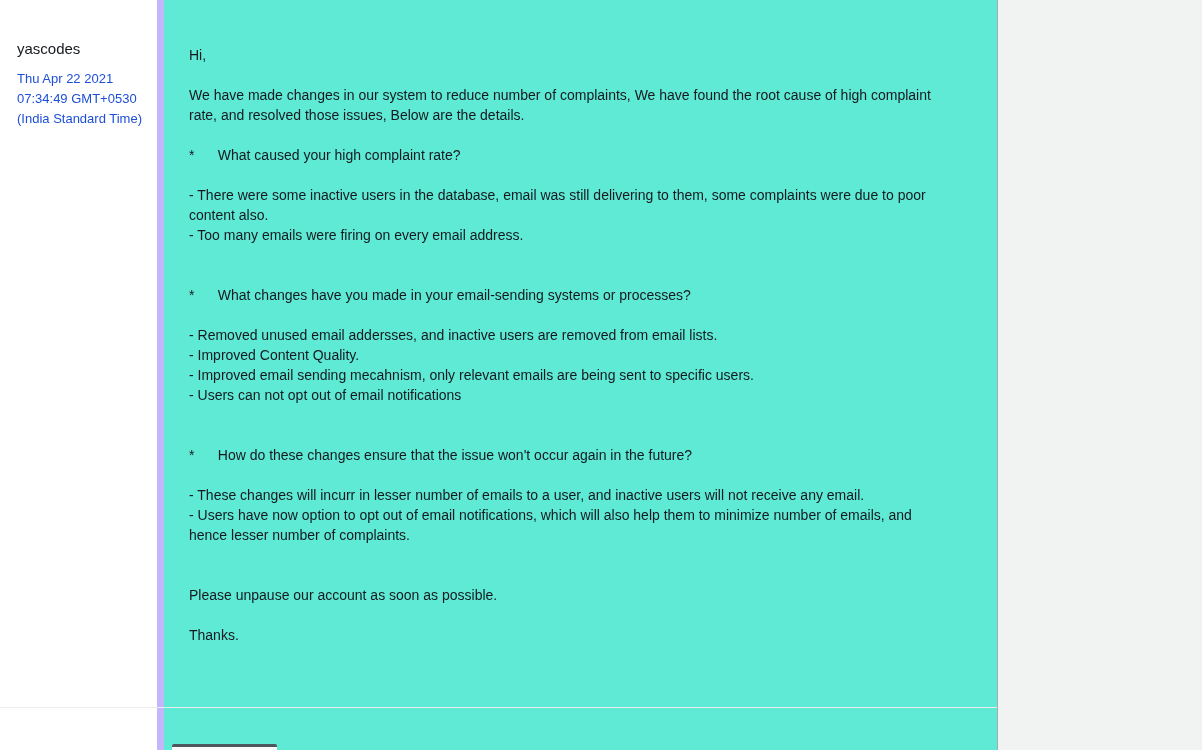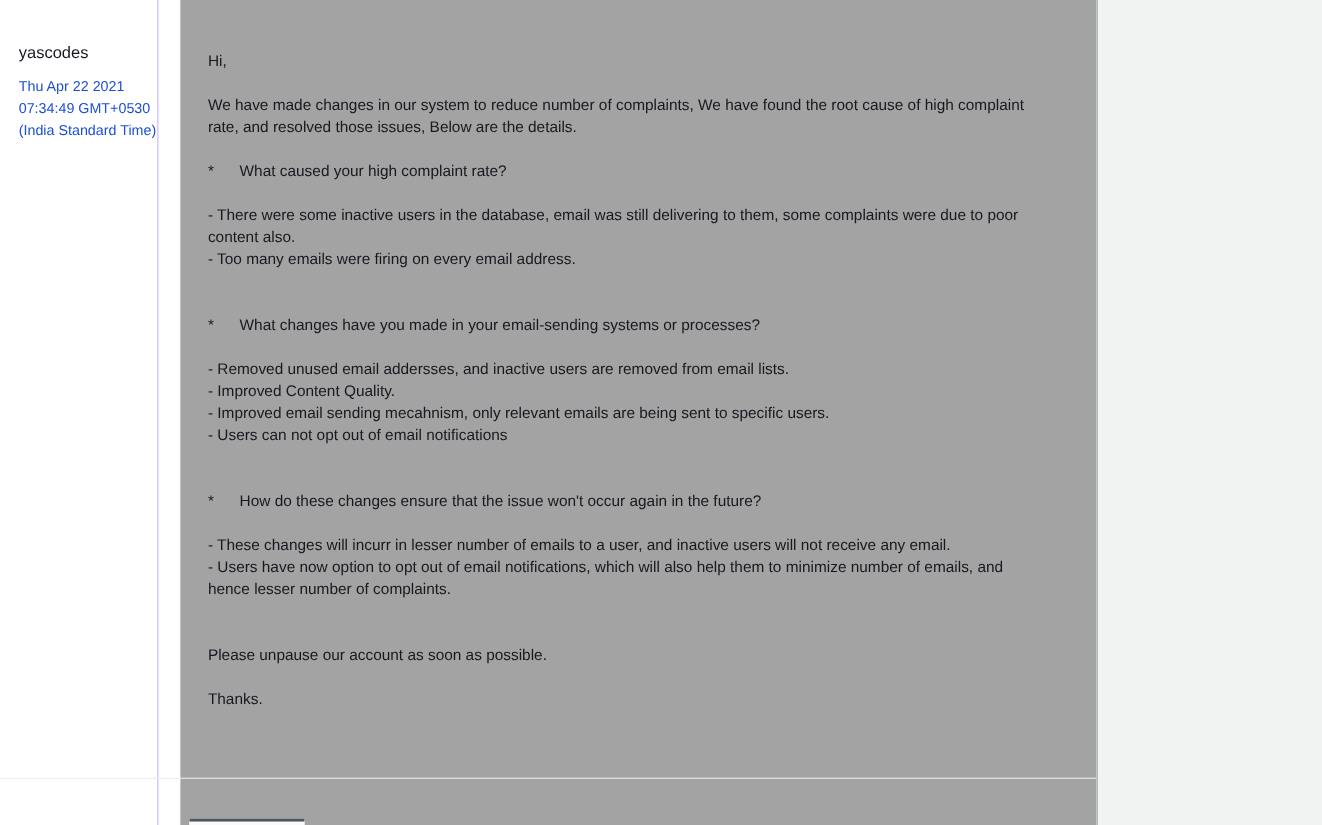--- a/index.html
+++ b/index.html
@@ -10,24 +10,24 @@
     font-family: "Liberation Sans", sans-serif;
     color: #16191f;
     overflow: hidden;
     position: relative;
   }
 
   
   .left-rail {
     position: absolute;
     left: 0; top: 0;
-    width: 144px;
+    width: 164px;
     height: 750px;
     background: #ffffff;
-    border-right: 1px solid #c4b5fd;
+    border-right: 7px solid #c4b5fd;
   }
   .sender-block {
     padding: 39px 10px 0 17px;
   }
   .sender-name {
     font-size: 15px;
     line-height: 19px;
     color: #16191f;
   }
   .message-timestamp {
@@ -37,21 +37,21 @@
     color: #1d4ed8;
     width: 140px;
   }
 
   
   .main-col {
     position: absolute;
     left: 164px; top: 0;
     width: 833px;
     height: 750px;
-    background: #a3a3a3;
+    background: #5eead4;
   }
   .message-body {
     padding: 45px 30px 0 25px;
     width: 817px;            
     font-size: 14px;
     line-height: 20px;
     white-space: pre-wrap;
     color: #16191f;
   }
 

